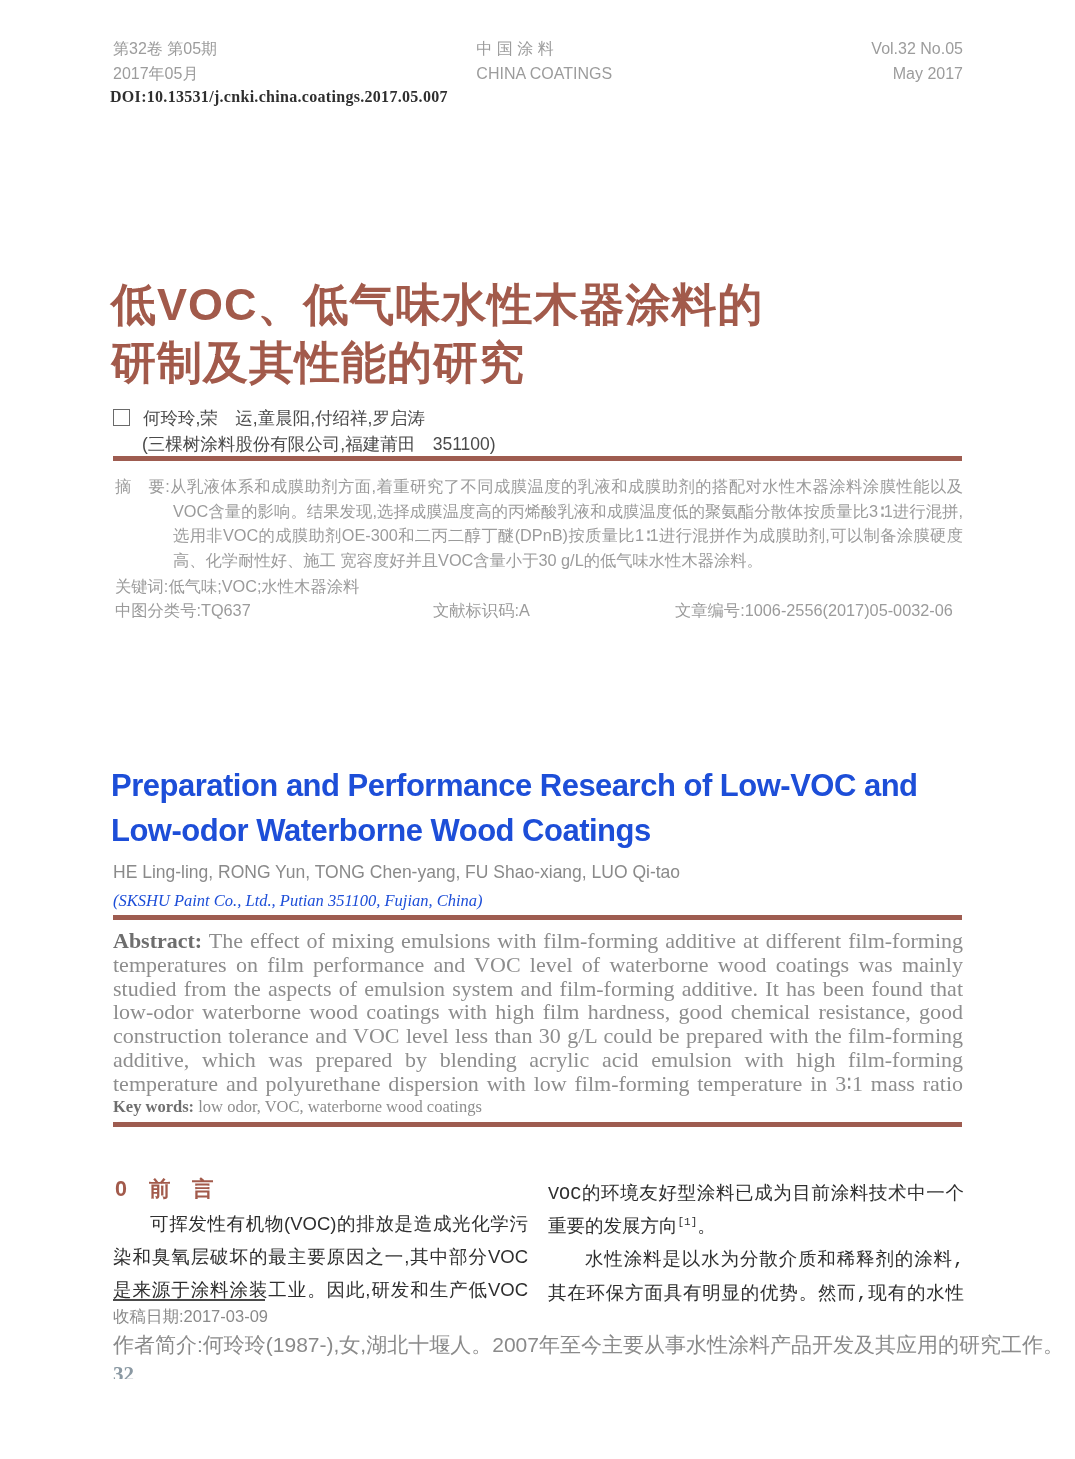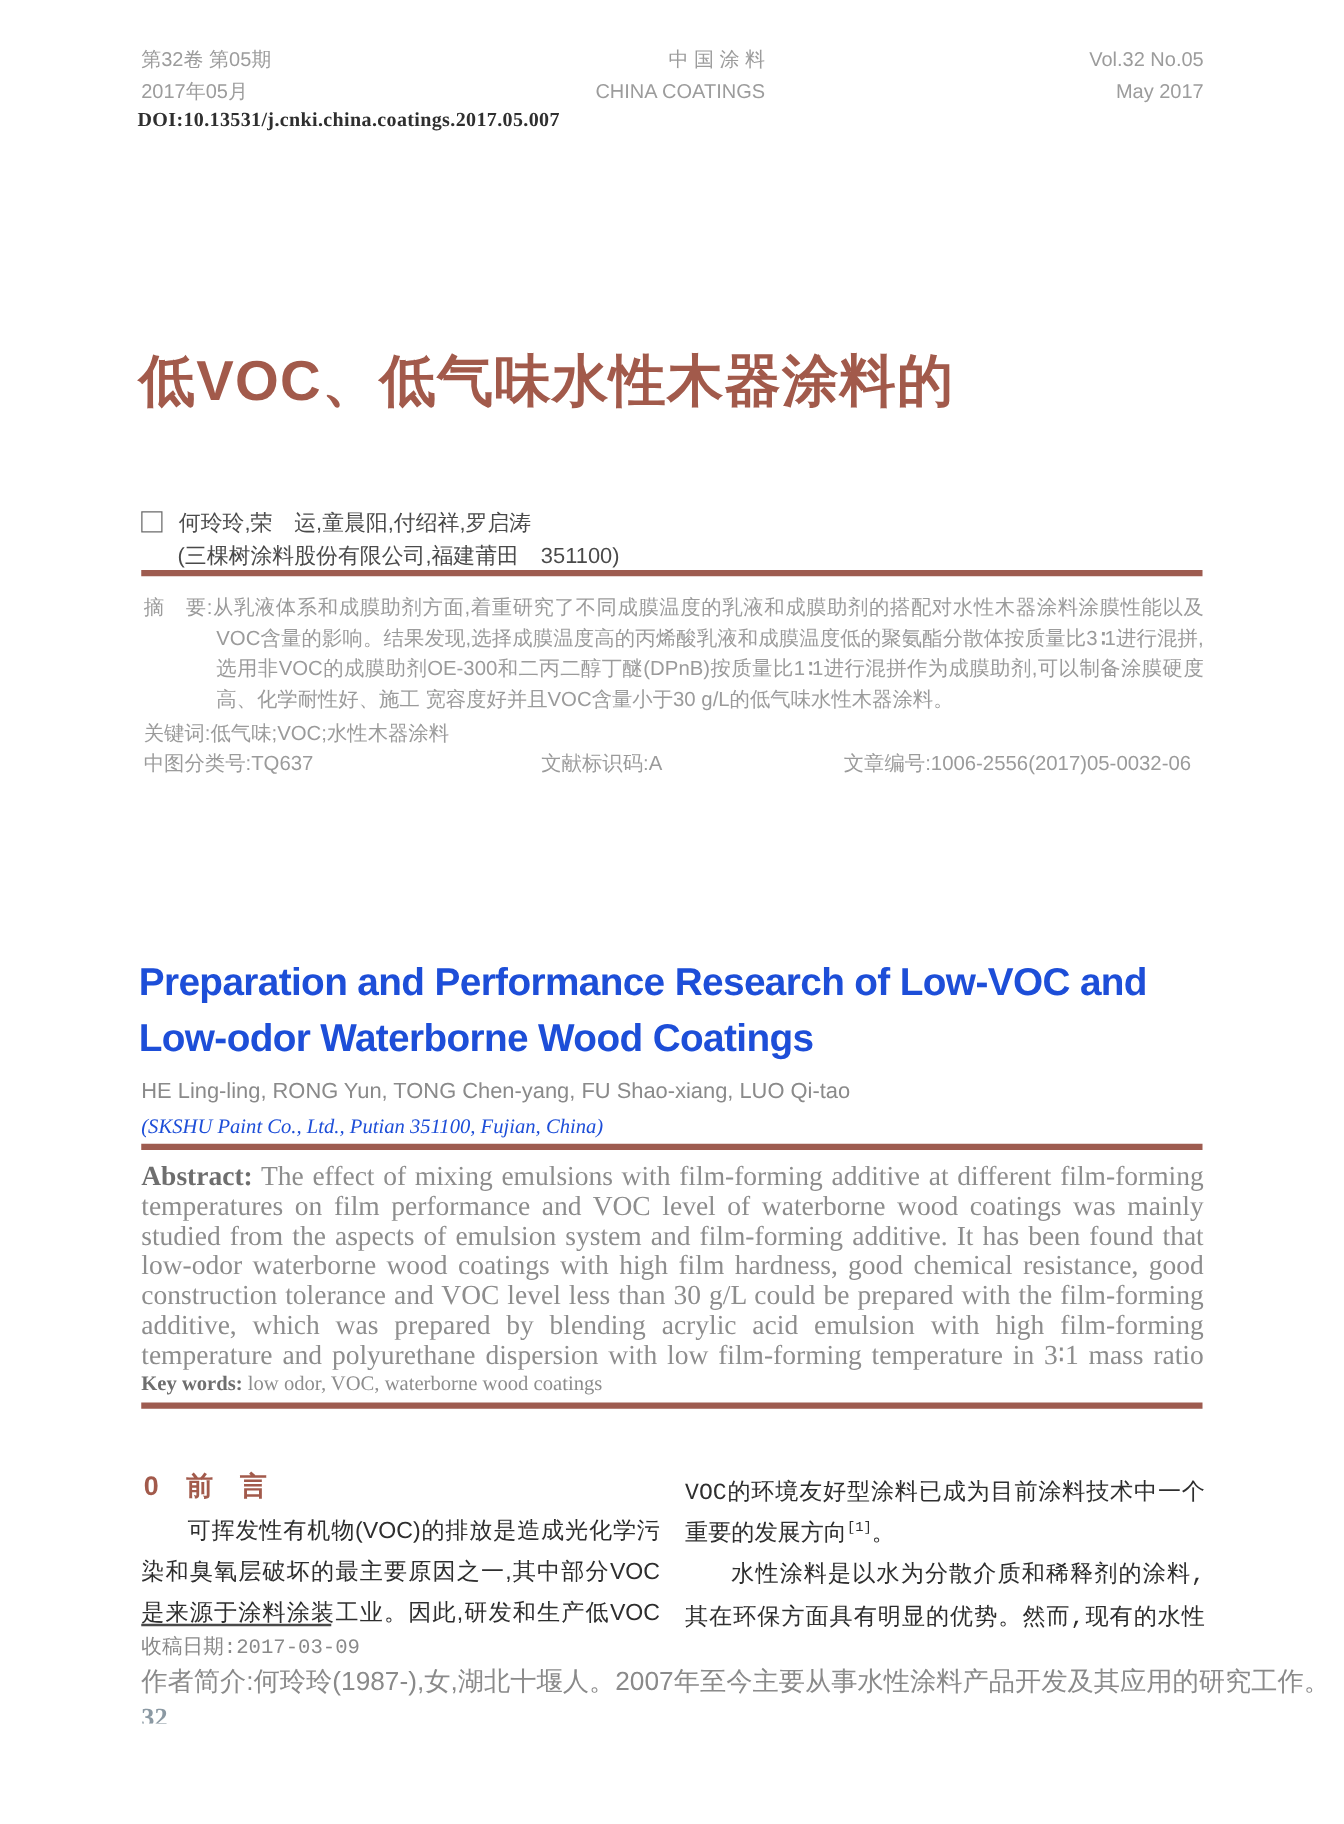--- a/index.html
+++ b/index.html
@@ -6,21 +6,21 @@
   .page{
     position:relative;width:1075px;height:1379px;background:#ffffff;
     font-family:"Liberation Sans",sans-serif;overflow:hidden;
   }
   .abs{position:absolute;}
 
   
   .jheader{top:36px;left:113px;width:850px;display:flex;justify-content:space-between;
     color:#9c9c9c;font-size:16px;line-height:25px;}
   .jheader .col{white-space:nowrap;}
-  .jheader .center{text-align:right;}
+  .jheader .center{text-align:left;}
   .jheader .right{text-align:right;}
   .doi{top:88px;left:110px;font-family:"Liberation Serif",serif;color:#2f2f2f;
     font-size:16px;font-weight:bold;letter-spacing:.3px;}
 
   
   .title-cn{top:276px;left:111px;color:#a25a4b;font-weight:700;font-size:45px;
     line-height:58px;letter-spacing:1px;white-space:nowrap;}
   .authors-cn{top:406px;left:113px;color:#4a4a4a;font-size:17.5px;display:flex;align-items:center;}
   .author-marker{display:inline-block;width:15px;height:15px;border:1.5px solid #6a6a6a;
     margin-right:13px;margin-top:-2px;}
@@ -57,21 +57,21 @@
   .sec-head .num{margin-right:22px;}
   .bodycol{color:#2e2e2e;font-size:18.5px;line-height:33.2px;text-align:justify;overflow:hidden;}
   .col1{top:1207px;left:113px;width:415px;height:100px;}
   .col2{top:1178px;left:548px;width:416px;height:130px;font-family:Liberation Mono, monospace;}
   .bodycol p{margin:0;}
   .bodycol p.indent{text-indent:2em;}
   .bodycol sup{font-size:11px;vertical-align:super;line-height:0;}
 
   
   .fn-divider{top:1299px;left:113px;width:152px;height:0;border-top:2px solid #4a4a4a;}
-  .fn1{top:1306px;left:113px;color:#8a8a8a;font-size:16.5px;font-family:Liberation Mono, monospace;}
+  .fn1{top:1306px;left:113px;color:#8a8a8a;font-size:16.5px;}
   .fn2{top:1331px;left:113px;color:#8a8a8a;font-size:21px;}
 
   
   .pagenum{top:1362px;left:113px;color:#8b99a3;font-size:21px;font-weight:700;
     font-family:"Liberation Serif",serif;}
   .footer-line{top:1389px;left:113px;width:182px;height:2.5px;
     background:linear-gradient(to right,#bdbdbd,#6a6f73 70%,#14181b);}
   .footer-cn{top:1396px;left:113px;color:#8b99a3;font-size:21px;font-weight:700;
     font-family:"Liberation Serif",serif;letter-spacing:1px;}
   .footer-en{top:1417px;left:113px;color:#93a1ab;font-size:19px;font-weight:700;
@@ -93,20 +93,21 @@
     </div>
     <div class="col right">
       <div>Vol.32 No.05</div>
       <div>May 2017</div>
     </div>
   </div>
   <div class="abs doi">DOI:10.13531/j.cnki.china.coatings.2017.05.007</div>
 
   <div class="abs title-cn">
     <div>低VOC、低气味水性木器涂料的</div>
+    <div>研制及其性能的研究</div>
   </div>
 
   <div class="abs authors-cn">
     <span class="author-marker"></span>
     <span>何玲玲,荣　运,童晨阳,付绍祥,罗启涛</span>
   </div>
   <div class="abs affil-cn">(三棵树涂料股份有限公司,福建莆田　351100)</div>
 
   <div class="abs rule" style="top:456px;"></div>
 

